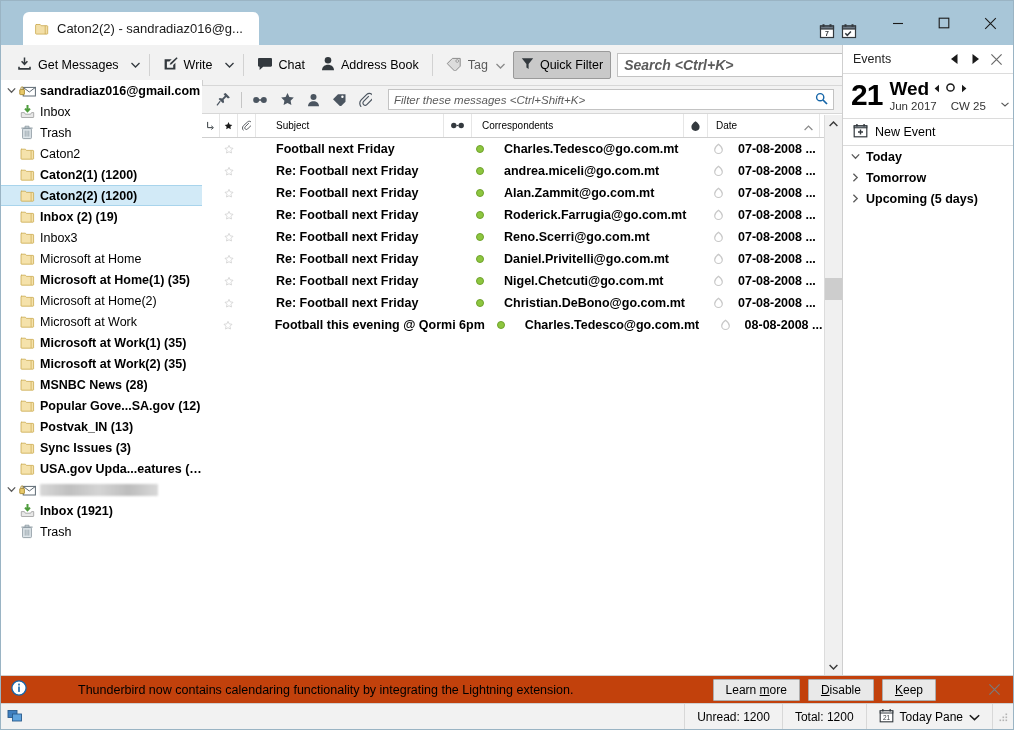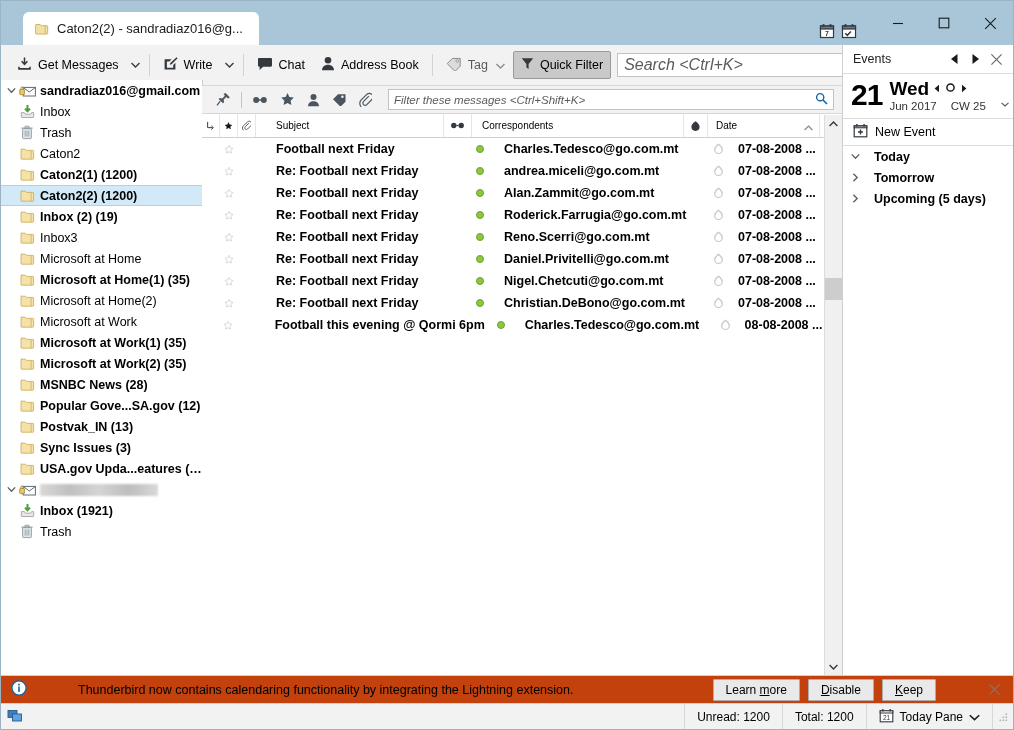--- a/index.html
+++ b/index.html
@@ -84,21 +84,21 @@
     display: flex; align-items: center;
     background: #fff;
     border: 1px solid #c3c3c3;
     height: 24px;
     margin-left: 6px; margin-right: 6px;
     padding: 0 6px;
     box-sizing: border-box;
   }
   .searchbox .ph {
     flex: 1;
-    font-size: 16px; font-style: italic; color: #5b5b5b;
+    font-size: 14px; font-style: italic; color: #5b5b5b; font-weight: bold;
   }
   .hamburger { padding: 5px 9px; }
 
   
   .folderpane {
     position: absolute; top: 79px; left: 0; width: 201px; bottom: 54px;
     background: #fff;
     border-right: 1px solid #cfcfcf;
     overflow: hidden;
   }
@@ -233,21 +233,21 @@
   .tp-my { font-size: 11.5px; color: #333; }
   .tp-cw { font-size: 11.5px; color: #333; }
   .tp-caret { position:absolute; right: 4px; top: 22px; }
   .tp-newevent {
     height: 26px; display:flex; align-items:center; gap:7px;
     padding: 0 10px;
     border-bottom: 1px solid #dcdcdc;
     font-size: 12.5px;
   }
   .tp-group {
-    height: 21px; display:flex; align-items:center; gap: 14px;
+    height: 21px; display:flex; align-items:center; gap: 6px;
     padding-left: 8px;
     font-size: 12.5px; font-weight: bold;
   }
 
   
   .notifbar {
     position: absolute; left: 0; right: 0; bottom: 25px; height: 29px;
     background: #c2410c;
     border-top: 1px solid #d0d0d0;
     border-bottom: 1px solid #d0d0d0;

